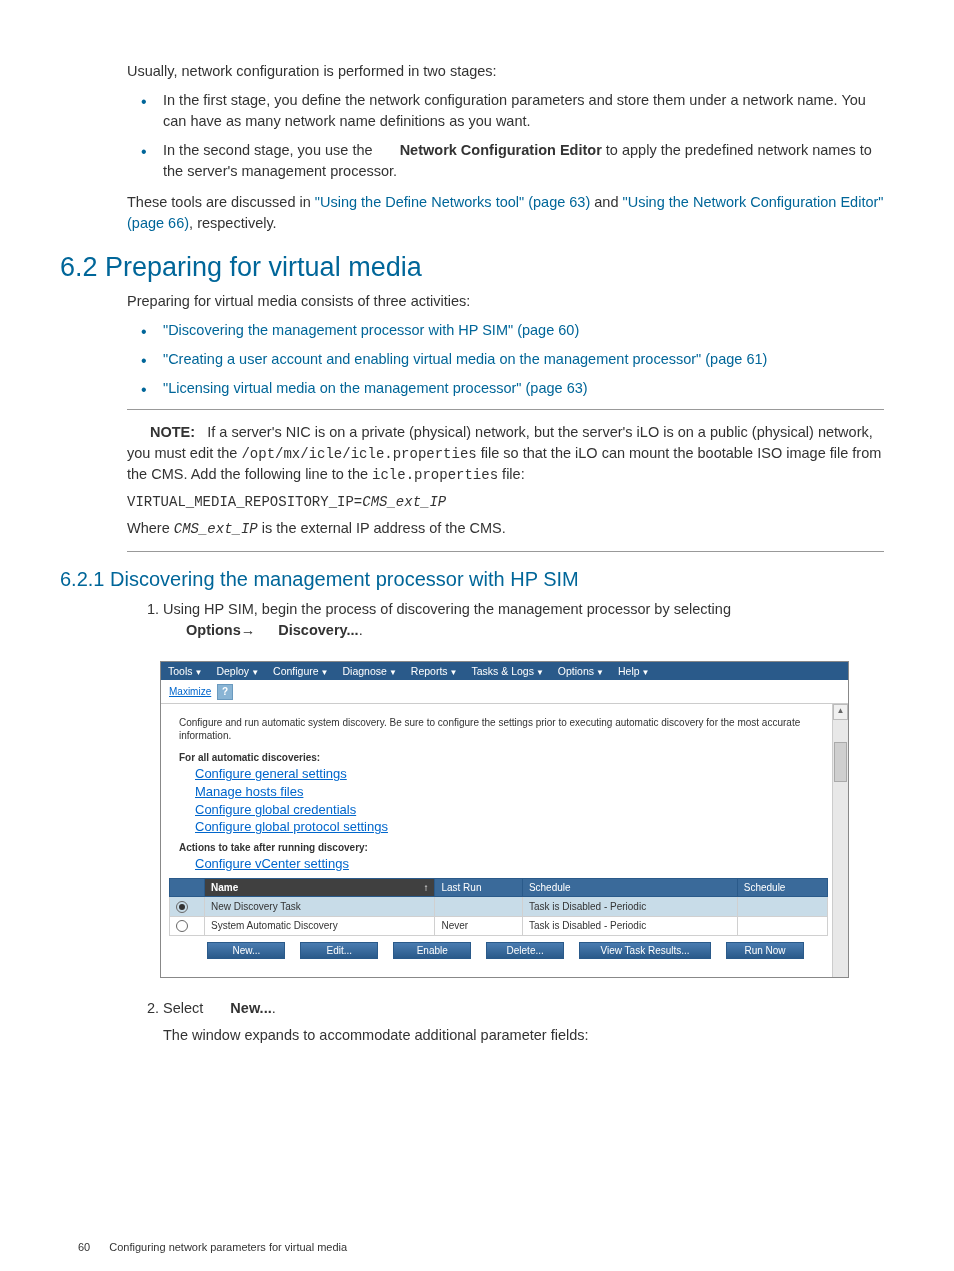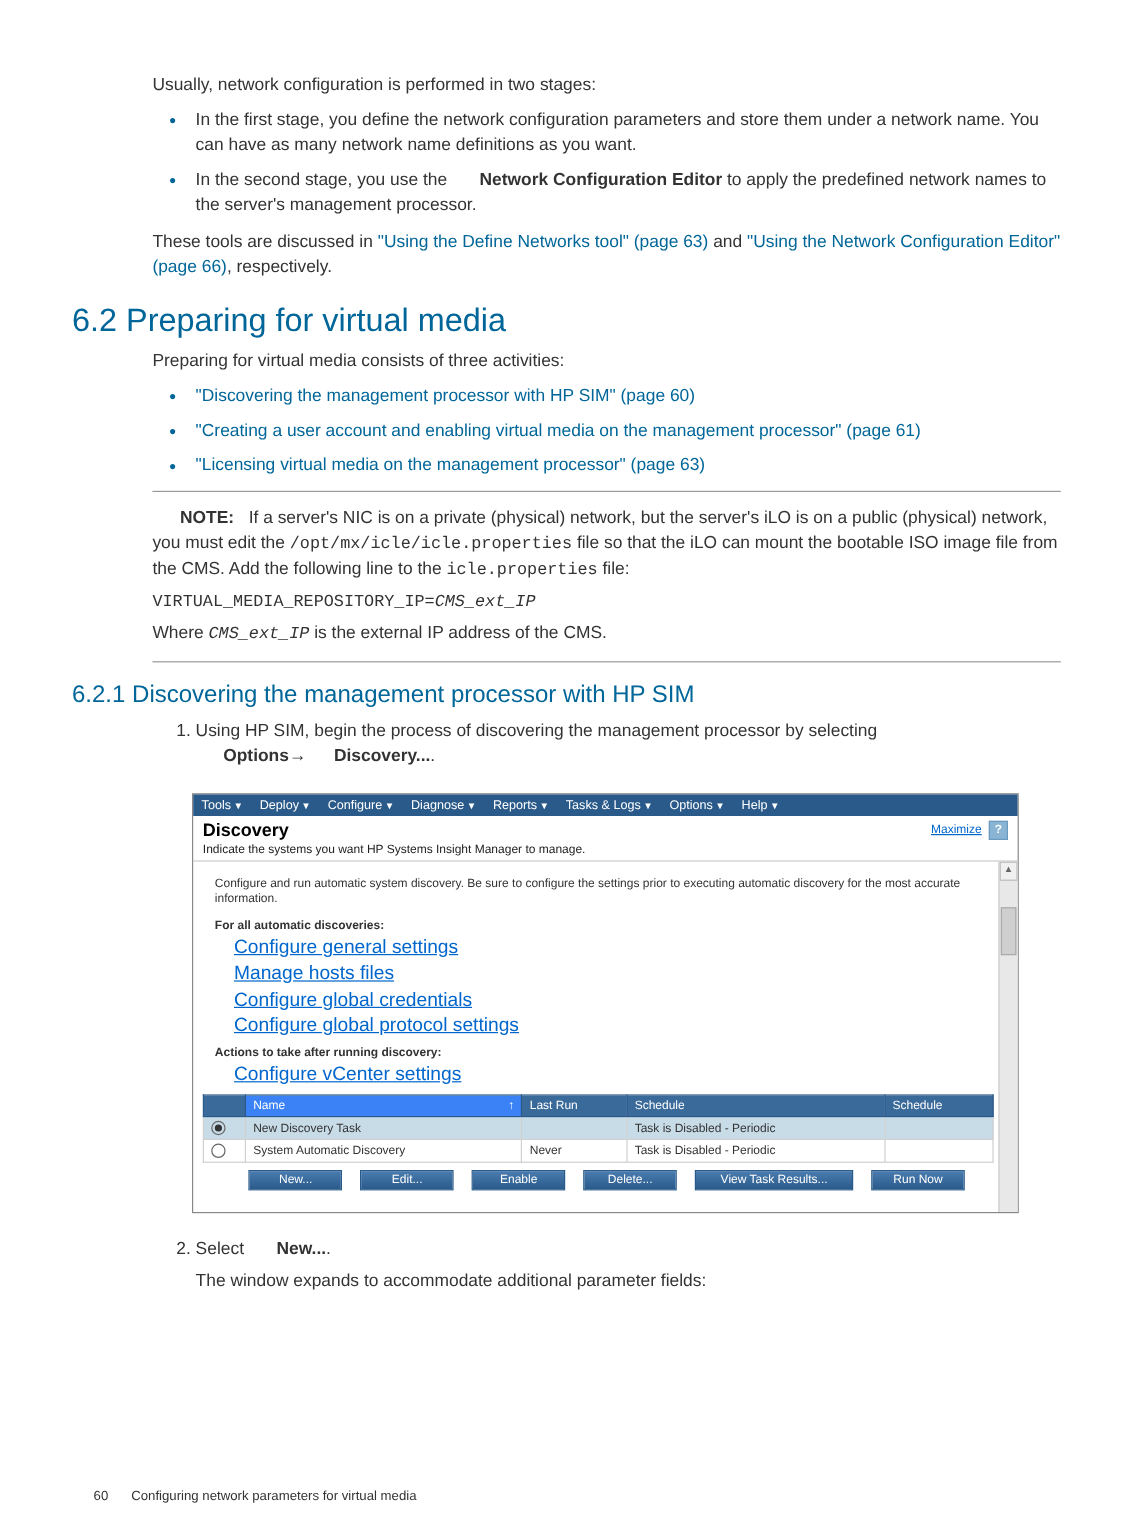--- a/index.html
+++ b/index.html
@@ -140,37 +140,37 @@
   .sim-scroll-thumb {
     position: absolute;
     top: 38px; height: 38px;
     left: 1px; right: 1px;
     background: #cfcfcf;
     border: 1px solid #aaa;
   }
   .sim-info { font-size: 10px; margin: 4px 10px 10px 10px; line-height: 1.3; }
   .sim-section-h { font-size: 10px; font-weight: bold; margin: 6px 10px 2px 10px; }
   .sim-linklist { margin: 0 10px 6px 26px; }
-  .sim-linklist div { color: #0066cc; text-decoration: underline; font-size: 16px; line-height: 1.35; }
+  .sim-linklist div { color: #0066cc; text-decoration: underline; font-size: 13px; line-height: 1.35; }
 
   table.sim-table {
     width: 100%;
     border-collapse: collapse;
     margin-top: 6px;
     font-size: 10px;
   }
   table.sim-table th {
     background: #3a6a9a;
     color: #fff;
     text-align: left;
     font-weight: normal;
     padding: 3px 6px;
     border: 1px solid #2a5a8a;
   }
-  table.sim-table th.sortcol { background: #3b82f6; }
+  table.sim-table th.sortcol { background: #404040; font-weight: bold; }
   table.sim-table td {
     border: 1px solid #d0d0d0;
     padding: 3px 6px;
   }
   table.sim-table tr.sel td { background: #c8dce8; }
   .radio-dot {
     display: inline-block;
     width: 10px; height: 10px;
     border: 1px solid #666;
     border-radius: 50%;
@@ -262,24 +262,20 @@
       <div class="sim-menu-item"><span>Tools</span><span class="caret">▼</span></div>
       <div class="sim-menu-item"><span>Deploy</span><span class="caret">▼</span></div>
       <div class="sim-menu-item"><span>Configure</span><span class="caret">▼</span></div>
       <div class="sim-menu-item"><span>Diagnose</span><span class="caret">▼</span></div>
       <div class="sim-menu-item"><span>Reports</span><span class="caret">▼</span></div>
       <div class="sim-menu-item"><span>Tasks &amp; Logs</span><span class="caret">▼</span></div>
       <div class="sim-menu-item"><span>Options</span><span class="caret">▼</span></div>
       <div class="sim-menu-item"><span>Help</span><span class="caret">▼</span></div>
     </div>
     <div class="sim-header">
-      <div>
-        <div class="sim-title">Discovery</div>
-        <div class="sim-subtitle">Indicate the systems you want HP Systems Insight Manager to manage.</div>
-      </div>
       <div>
         <a class="sim-max" href="#">Maximize</a>
         <span class="sim-help">?</span>
       </div>
     </div>
     <div class="sim-body">
       <div class="sim-scrollbar">
         <div class="sim-scroll-btn">▲</div>
         <div class="sim-scroll-thumb"></div>
       </div>

